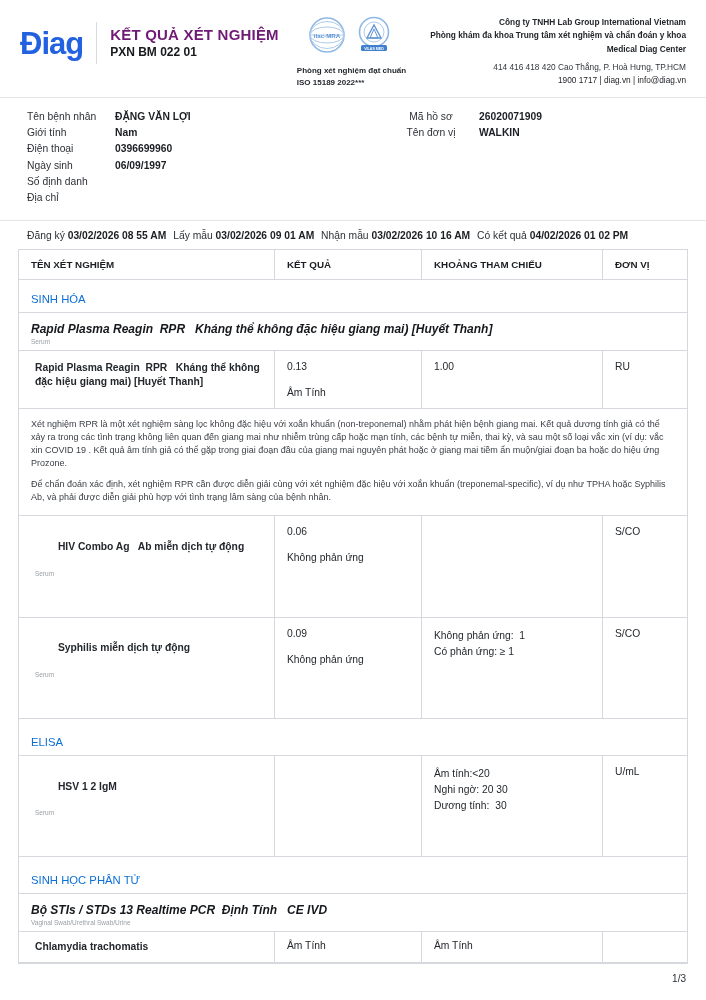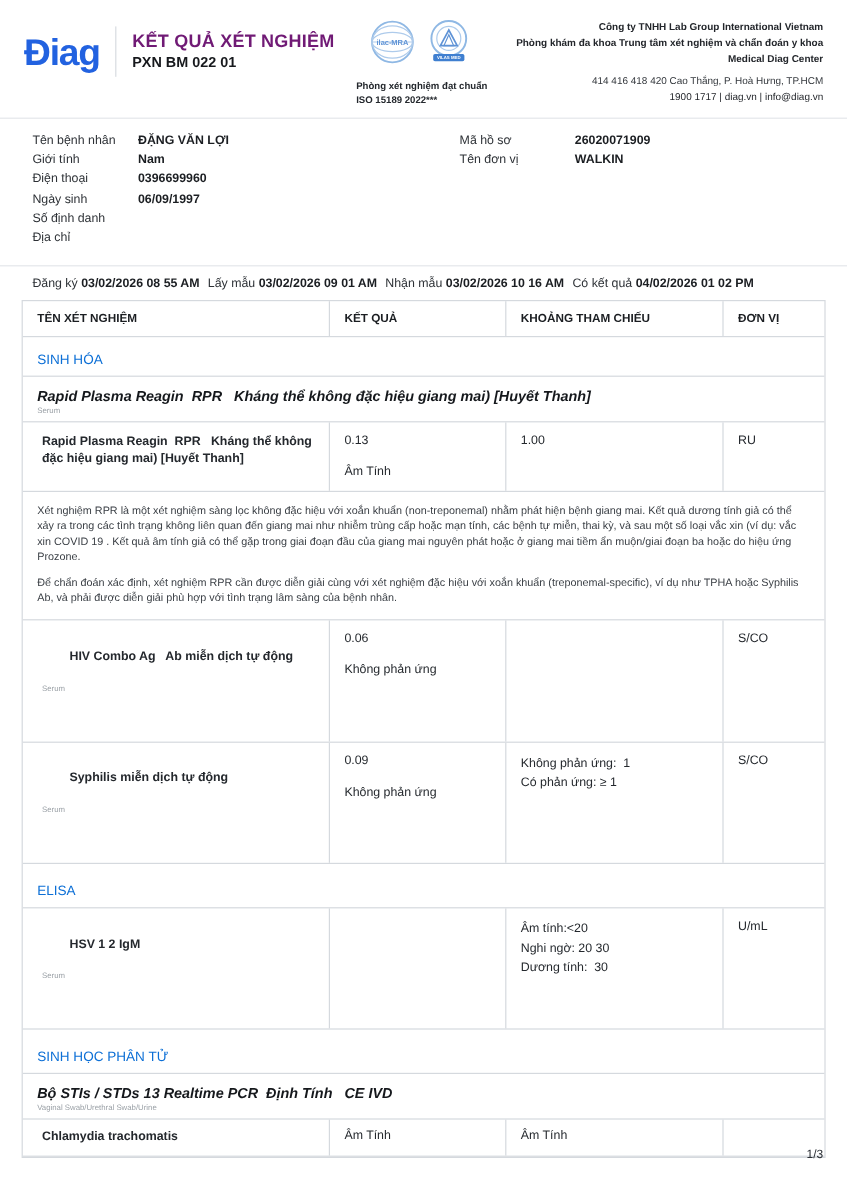--- a/index.html
+++ b/index.html
@@ -20,21 +20,21 @@
   .iso{font-size:8px;font-weight:700;margin-top:5px;line-height:1.5;color:#24282d;white-space:nowrap;}
   .company{margin-left:auto;text-align:right;font-size:8.3px;line-height:1.6;color:#23262b;}
   .company .b{font-weight:700;}
   .company .addr{margin-top:5px;font-weight:400;color:#33373c;line-height:1.6;}
   .hr{border:none;border-top:1px solid #e4e7ea;margin:8px 0 0;}
   
   .patient{display:flex;padding:11px 27px 6px;font-size:10.3px;}
   .p-left{width:356px;flex:none;}
   .p-row{display:flex;line-height:16.2px;}
   .p-label{width:88px;flex:none;color:#2d3136;}
-  .p-label2{width:96px;flex:none;color:#2d3136;}
+  .p-label2{width:96px;flex:none;color:#2d3136;text-align:center;}
   .p-value{font-weight:700;color:#1b1e22;}
   
   .timeline{padding:9px 27px 7px;font-size:10.3px;color:#2d3136;}
   .timeline .v{font-weight:700;color:#1b1e22;}
   .timeline .pair{margin-right:4px;}
   
   .report-table{margin:1px 18px 0;border:1px solid #d5d9de;}
   .c1{width:255px;flex:none;box-sizing:border-box;}
   .c2{width:147px;flex:none;box-sizing:border-box;border-left:1px solid #d5d9de;}
   .c3{width:181px;flex:none;box-sizing:border-box;border-left:1px solid #d5d9de;}
@@ -50,21 +50,21 @@
   .name{font-weight:700;padding-left:16px !important;white-space:pre-wrap;line-height:1.35;}
   .name .sample{font-weight:400;}
   .qual{margin-top:15px;}
   .ref-line{line-height:1.55;white-space:pre-wrap;}
   .interp{padding:9px 12px 12px;border-bottom:1px solid #d5d9de;}
   .interp-title{font-weight:700;font-size:11px;margin-bottom:7px;color:#17191d;}
   .interp p{font-size:9px;line-height:1.43;color:#3a3f45;margin:0 0 8px;}
   .interp p:last-child{margin-bottom:0;}
   .srow{display:flex;border-bottom:1px solid #d5d9de;font-size:10.3px;color:#24282d;}
   .srow>div{padding:8px 12px;}
-  .page-num{position:absolute;right:20px;bottom:32px;font-size:10px;color:#2b2f35;}
+  .page-num{position:absolute;right:20px;bottom:16px;font-size:10px;color:#2b2f35;}
 </style>
 </head>
 <body>
 
 <div class="page">
 
   <div class="header">
     <div class="logo-wrap">
       <span class="logo">Điag</span>
       <span class="logo-divider"></span>

